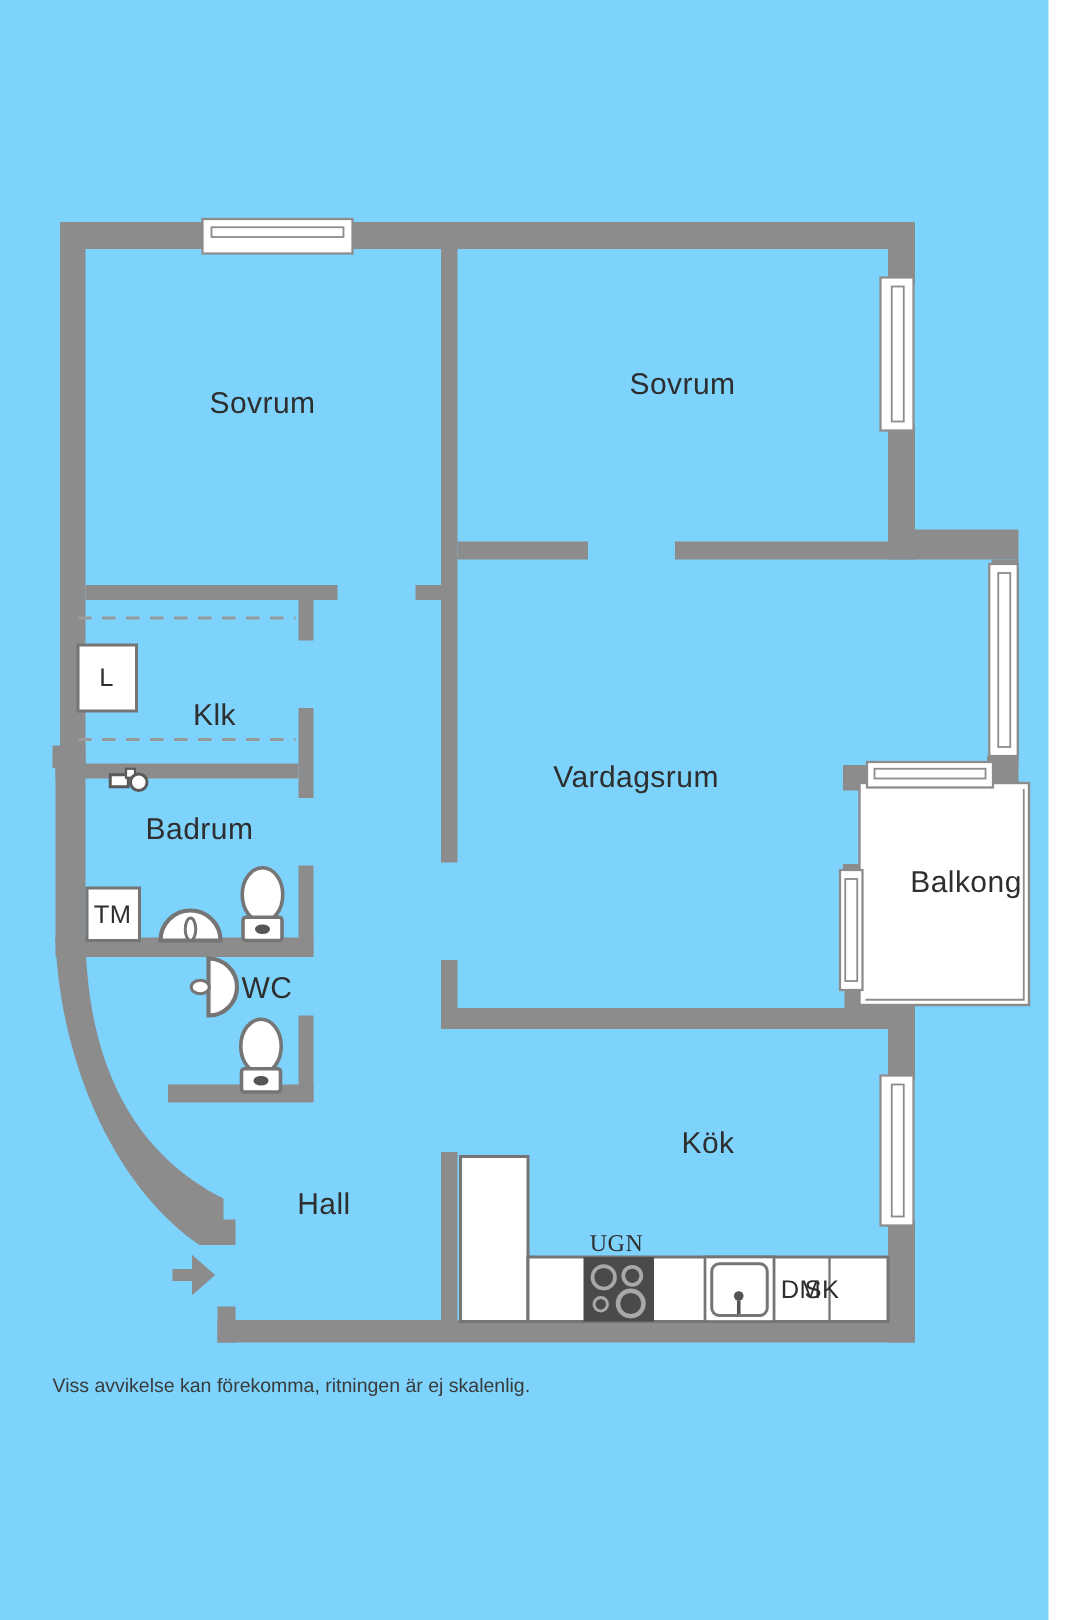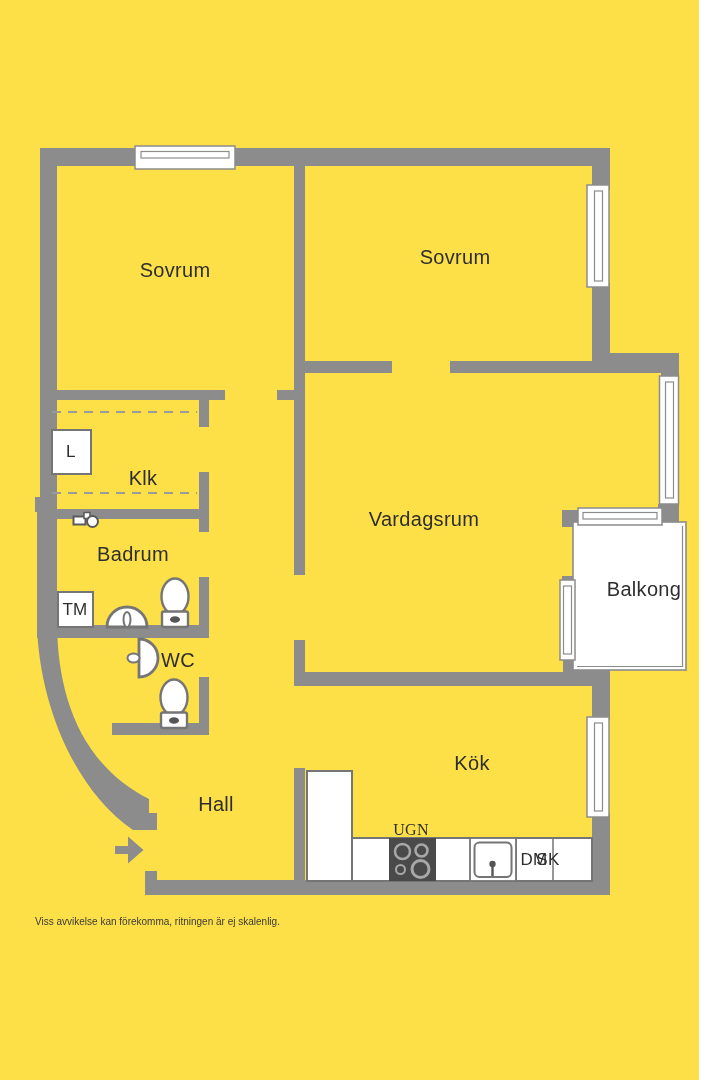--- a/index.html
+++ b/index.html
@@ -1,23 +1,23 @@
 <!DOCTYPE html>
 <html><head>
 <meta charset="utf-8">
 <style>
   html,body{margin:0;padding:0;background:#ffffff;}
-  .page{position:relative;width:699px;height:1080px;background:#fde047;overflow:hidden;
+  .page{position:relative;width:699px;height:1080px;background:#7dd3fc;overflow:hidden;
         font-family:"Liberation Sans", sans-serif;}
   .plan-svg{position:absolute;left:0;top:0;}
   .lbl{position:absolute;transform:translate(-50%,-50%);color:#2e2e2e;white-space:nowrap;
        font-size:20px;letter-spacing:0.3px;}
   .lbl.small{font-size:17px;}
   .lbl.tiny{font-size:16px;font-family:Liberation Serif, serif;}
-  .caption{position:absolute;left:35px;top:916px;font-size:10px;color:#3a3a3a;
+  .caption{position:absolute;left:35px;top:916px;font-size:13px;color:#3a3a3a;
            font-family:"Liberation Sans", sans-serif;}
 </style>
 </head>
 <body>
 
 <div class="page">
 
   <svg class="plan-svg" width="720" height="1080" viewBox="0 0 720 1080">
 
     <g fill="#8c8c8c">

